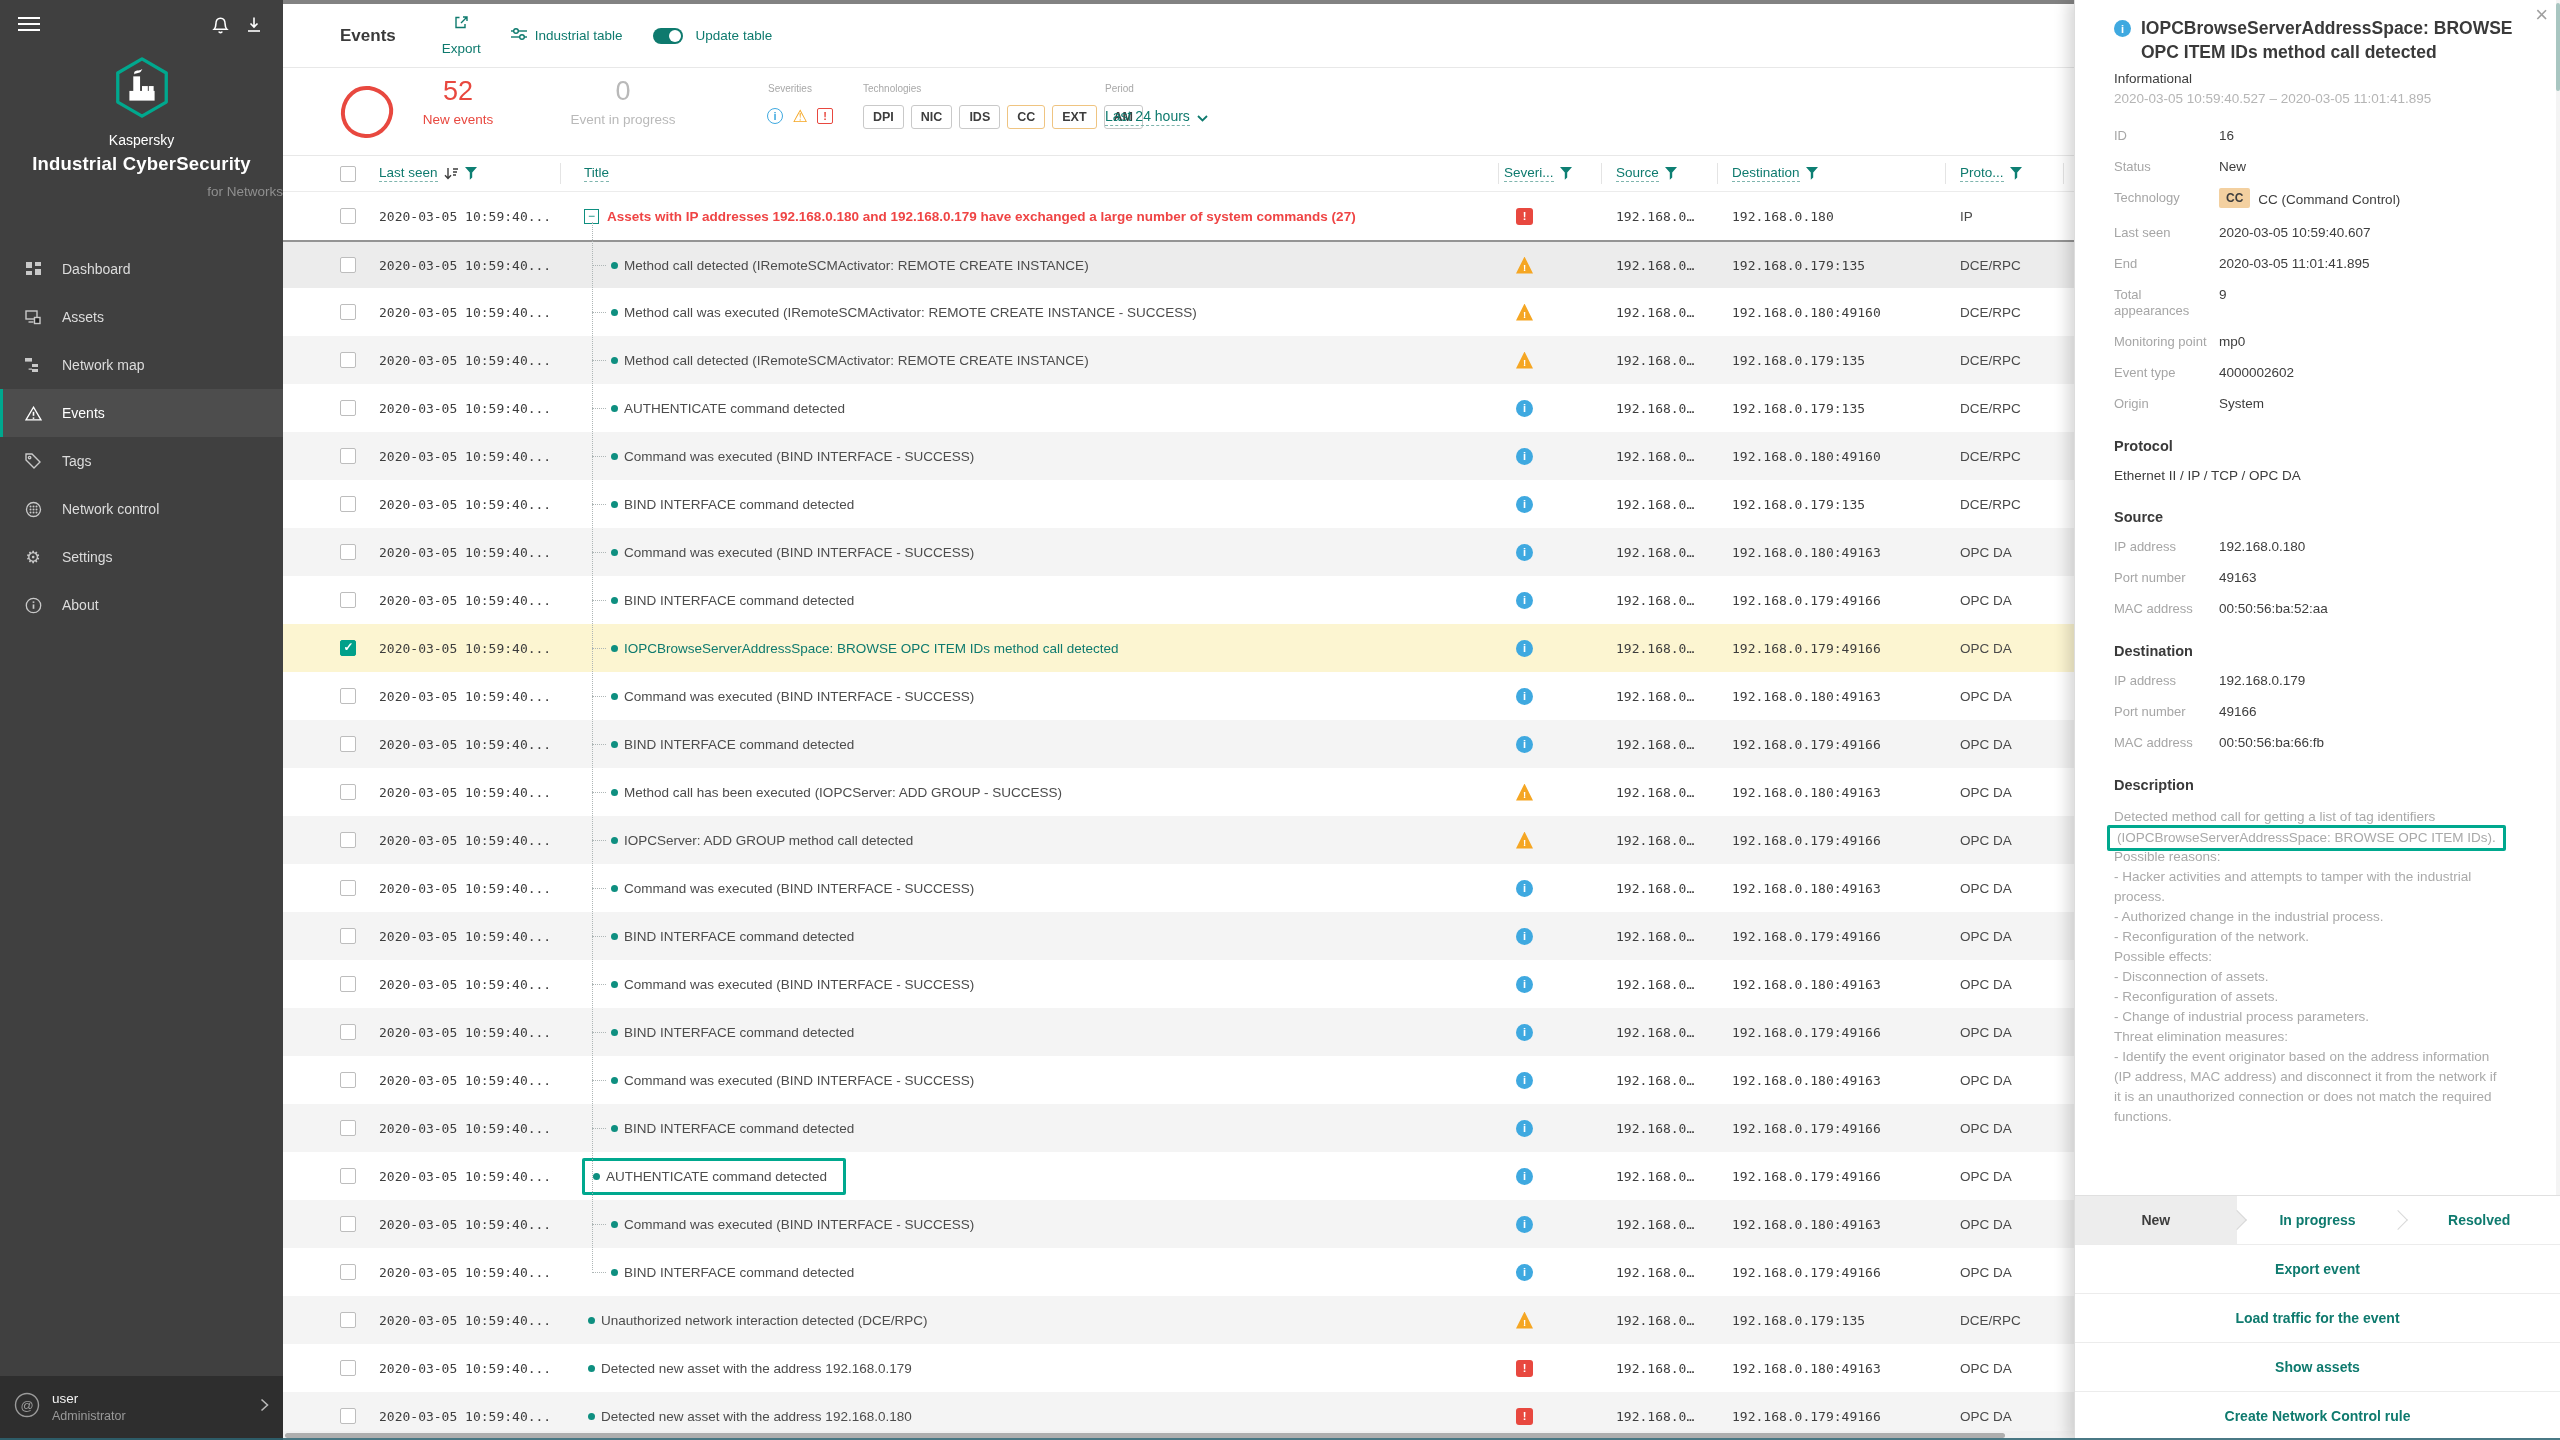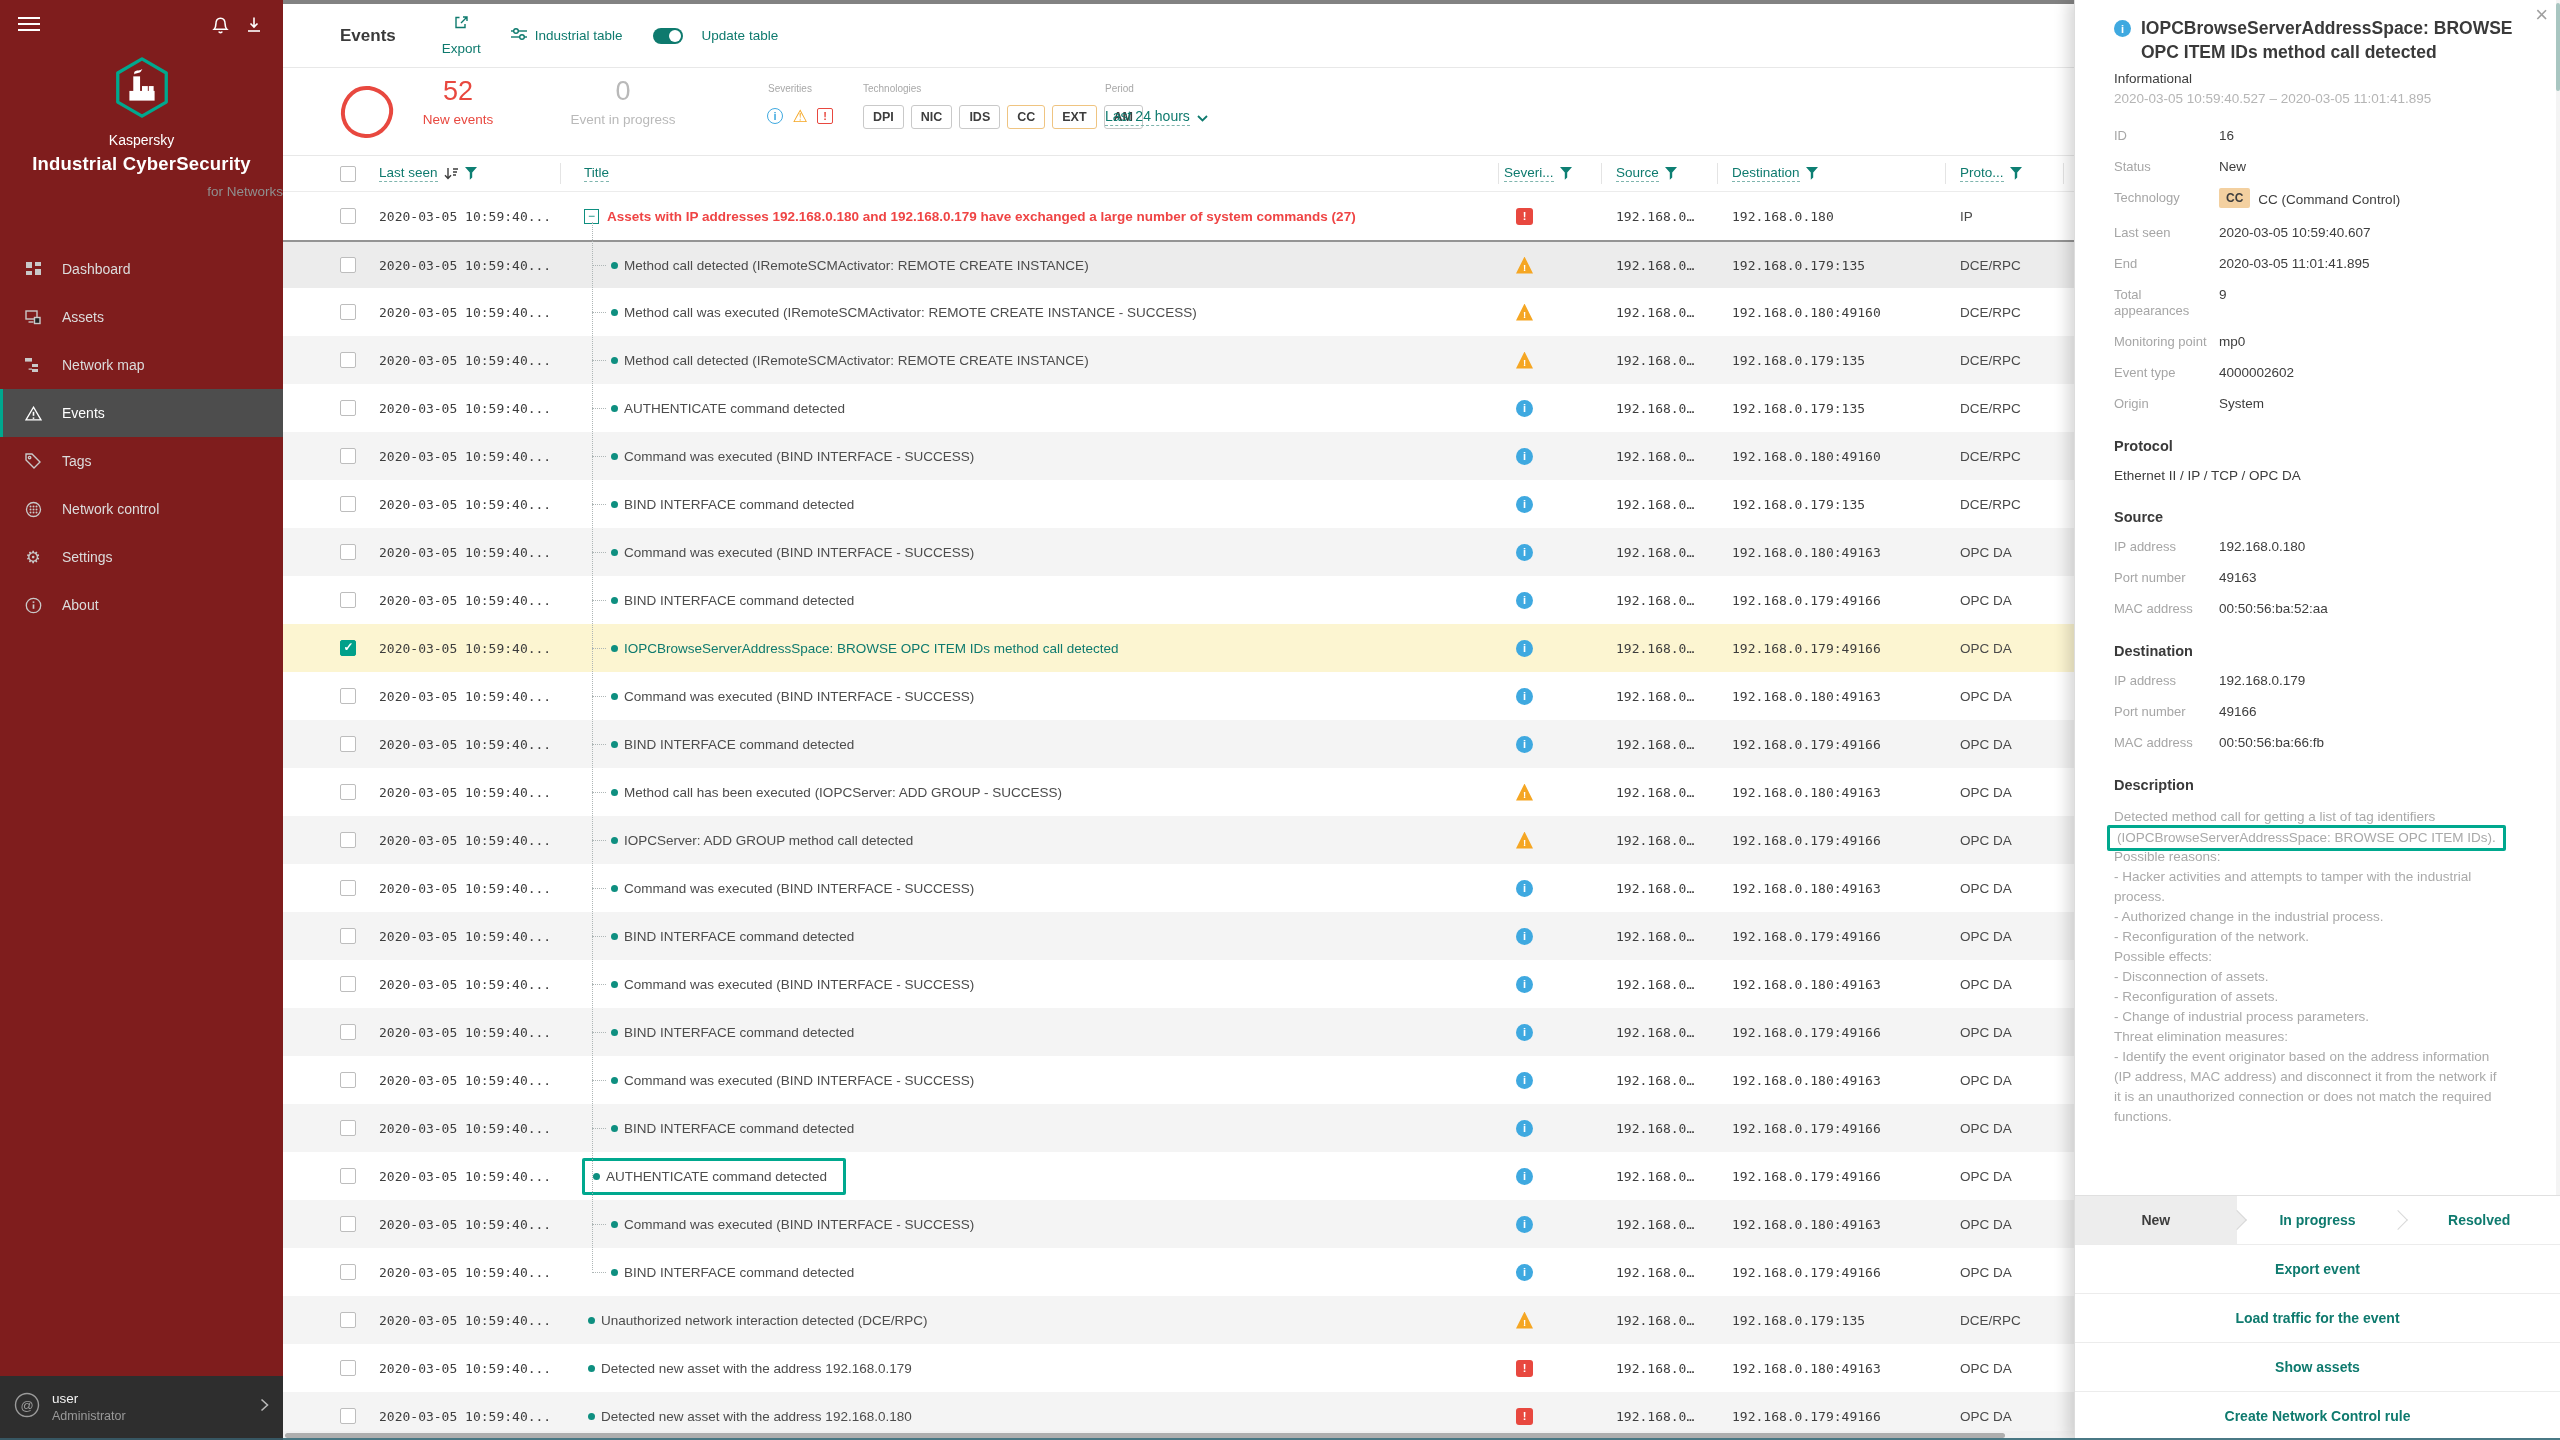--- a/index.html
+++ b/index.html
@@ -1,21 +1,21 @@
 <!DOCTYPE html>
 <html><head>
 <meta charset="utf-8">
 <style>
   html,body{margin:0;padding:0;}
   body{width:2560px;height:1440px;overflow:hidden;position:relative;background:#fff;
        font-family:"Liberation Sans",sans-serif;color:#3d3d3d;}
   .mono{font-family:"DejaVu Sans Mono",monospace;}
 
   
-  #sidebar{position:absolute;left:0;top:0;width:283px;height:1440px;background:#7f1d1d;}
+  #sidebar{position:absolute;left:0;top:0;width:283px;height:1440px;background:#404040;}
   .sb-top{height:48px;display:flex;align-items:center;padding:0 16px;}
   .sb-top .sp{flex:1;}
   .sb-ic{display:inline-flex;align-items:center;justify-content:center;width:26px;height:26px;cursor:pointer;}
   #logo{display:flex;justify-content:center;margin-top:8px;}
   .brand1{text-align:center;color:#fff;font-size:14px;margin-top:12px;}
   .brand2{text-align:center;color:#fff;font-size:18.5px;font-weight:bold;margin-top:5px;letter-spacing:.2px;}
   .brand3{text-align:right;color:#8f8f8f;font-size:13.5px;margin-top:9px;}
   #nav{margin-top:46px;}
   .nitem{height:48px;display:flex;align-items:center;padding-left:24px;gap:20px;color:#dcdcdc;
          font-size:14px;cursor:pointer;}
@@ -28,21 +28,21 @@
   #user .urole{color:#9a9a9a;font-size:12.5px;margin-top:3px;}
 
   
   #main{position:absolute;left:283px;top:0;width:1791px;height:1440px;background:#fff;}
   #topstrip{height:4px;background:#828282;}
   #mainhdr{height:63px;border-bottom:1px solid #e8e8e8;display:flex;align-items:center;}
   #pagetitle{font-size:17px;font-weight:bold;color:#3a3a3a;margin-left:57px;}
   .hbtn{display:inline-flex;align-items:center;gap:8px;color:#0e7a6e;font-size:13.5px;cursor:pointer;}
   #exportbtn{margin-left:46px;flex-direction:column;}
   #custbtn{margin-left:30px;}
-  #updwrap{margin-left:30px;display:inline-flex;align-items:center;gap:19px;cursor:pointer;}
+  #updwrap{margin-left:30px;display:inline-flex;align-items:center;gap:13px;cursor:pointer;}
   #toggle{width:30px;height:16px;border-radius:9px;background:#0e7a6e;position:relative;}
   #toggle::after{content:"";position:absolute;right:2px;top:2px;width:12px;height:12px;border-radius:50%;background:#fff;}
   #updlabel{color:#0e7a6e;font-size:13.5px;}
 
   #statsrow{height:87px;border-bottom:1px solid #e8e8e8;position:relative;}
   #redcircle{position:absolute;left:58px;top:18px;width:44px;height:44px;border:4px solid #e8483f;
              border-radius:48% 52% 50% 46% / 52% 46% 54% 48%;transform:rotate(8deg);}
   .statnum{position:absolute;top:8px;font-size:27px;width:150px;text-align:center;}
   .statlab{position:absolute;top:44px;font-size:13.5px;width:150px;text-align:center;}
   .red{color:#e8483f;} .dim{color:#b9b9b9;}

